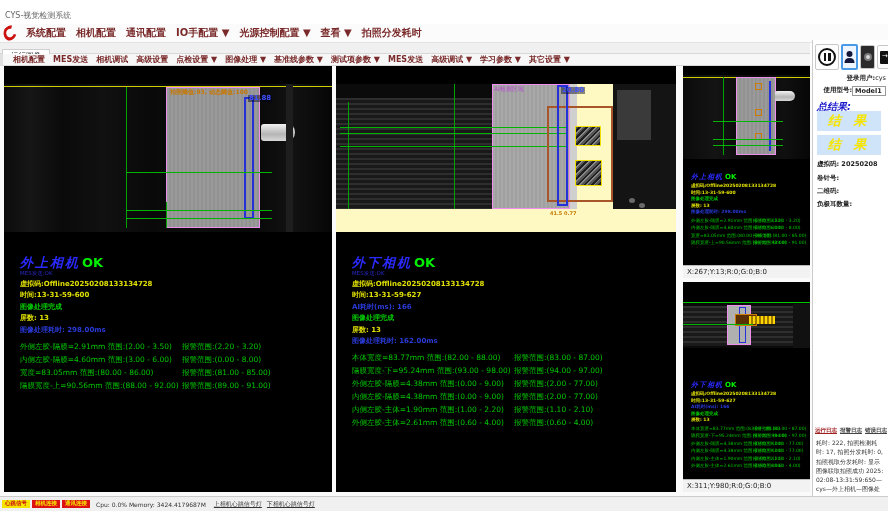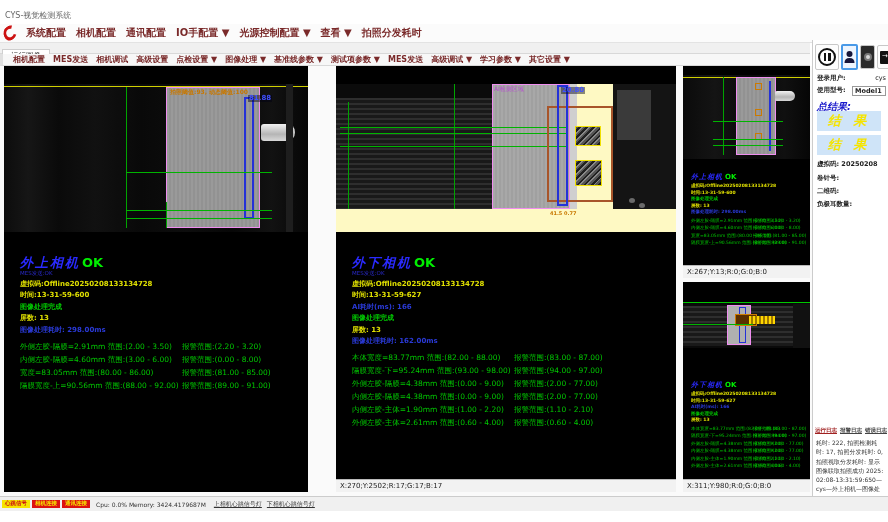--- a/index.html
+++ b/index.html
@@ -11,21 +11,21 @@
   .logo{width:14px;height:14px;margin-right:4px;border:3px solid #cc1111;border-right-color:transparent;border-radius:50%;transform:rotate(-35deg) skewX(-10deg)}
   .mwrap{display:flex;align-items:center}
   .mitem{font-size:10px;font-weight:bold;color:#7a2a2a;padding:0 5px;white-space:nowrap;cursor:default}
   .tabrow{position:absolute;left:0;top:43px;width:810px;height:11px;background:#f0f0f0;border-bottom:1px solid #d8d8d8}
   .tab{display:inline-block;margin-left:2px;height:11px;padding:0 8px;background:#fff;border:1px solid #cfcfcf;border-bottom:none;font-size:7.5px;line-height:11px;color:#333}
   .toolbar{position:absolute;left:0;top:54px;width:810px;height:12px;background:#f7f7f7;border-bottom:1px solid #d8d8d8;display:flex;align-items:center;padding-left:6px;border-left:3px solid #e0e0e0}
   .toolbar .mitem{font-size:8px;padding:0 4px}
   
   .main{position:absolute;left:0;top:66px;width:812px;height:430px;background:#fafafa}
   .panel{position:absolute;background:#000;overflow:hidden}
-  #p-left{left:4px;top:0;width:304px;height:426px}
+  #p-left{left:4px;top:0;width:328px;height:426px}
   #p-mid{left:336px;top:0;width:340px;height:426px}
   #p-sa{left:683px;top:0;width:127px;height:212px}
   #p-sb{left:683px;top:216px;width:127px;height:210px}
   .strip{position:absolute;left:0;bottom:0;width:100%;height:13px;background:#f2f2f2;border-top:1px solid #bbb;font-size:7px;line-height:12px;color:#222;padding-left:4px;white-space:nowrap}
   
   .imgarea{position:absolute;left:0;width:100%;overflow:hidden}
   #img-left{top:18px;height:148px;background:linear-gradient(90deg,#0c0c0c 0%,#161616 8%,#0a0a0a 18%,#111 30%,#090909 45%,#0d0d0d 60%,#070707 75%,#121212 88%,#060606 100%)}
   #img-mid{top:18px;height:148px;background:#fef9c3}
   #img-sa{top:9px;height:84px;background:linear-gradient(90deg,#0b0b0b 0%,#141414 25%,#090909 55%,#101010 80%,#060606 100%)}
   #img-sb{top:20px;height:46px;background:#0a0a0a}
@@ -76,21 +76,21 @@
   .btn{background:#fdfdfd;border:1px solid #c8c8c8;border-radius:2px;display:flex;align-items:center;justify-content:center;cursor:pointer}
   .btn-pause{width:24px;height:26px}
   .pause-circle{width:18px;height:18px;border:2.5px solid #111;border-radius:50%;display:flex;align-items:center;justify-content:center;gap:2px}
   .pause-circle i{display:block;width:2.5px;height:8px;background:#111}
   .btn-user{width:17px;height:26px;border:2px solid #4a9ae8;background:#eef5fe}
   .btn-lamp{width:15px;height:24px;background:#2b2b2b}
   .lamp-dot{width:8px;height:8px;border-radius:50%;background:#d8d8d8;border:2px solid #777}
   .btn-exit{width:15px;height:24px}
   .door{width:9px;height:13px;background:#111;border-radius:1px;position:relative}
   .door:after{content:"→";position:absolute;left:2px;top:2px;font-size:7px;color:#fff;line-height:1}
-  .rp-row{position:absolute;left:4px;right:2px;font-size:6.5px;font-weight:bold;color:#222;display:flex;justify-content:space-between;white-space:nowrap}
+  .rp-row{position:absolute;left:4px;right:2px;font-size:6.5px;font-weight:bold;color:#222;display:flex;justify-content:flex-end;white-space:nowrap}
   .rp-row .v{font-weight:normal}
   .rp-input{border:1px solid #999;background:#fff;font-size:6.5px;padding:0 2px;min-width:34px}
   .rp-total{position:absolute;left:4px;font-size:10px;font-weight:bold;font-style:italic;color:#1a1acc}
   .resultbox{position:absolute;left:4px;width:64px;height:20px;background:#cfe4f8;color:#f5e400;font-size:13px;font-weight:bold;font-style:italic;text-align:center;line-height:20px;letter-spacing:4px}
   .rp-line{position:absolute;left:4px;font-size:6.5px;font-weight:bold;color:#222;white-space:nowrap}
   .logtabs{position:absolute;left:2px;top:387px;display:flex;gap:3px}
   .logtab{font-size:5.5px;font-weight:bold;color:#444;text-decoration:underline;cursor:pointer;white-space:nowrap}
   .logtab:first-child{color:#a02020}
   .logtext{position:absolute;left:3px;top:398px;width:68px;font-size:6px;color:#333;line-height:1.55;word-break:break-all}
   
@@ -240,21 +240,20 @@
           <div class="mrow">
             <span>内侧左胶-主体=1.90mm 范围:(1.00 - 2.20)</span>
             <span>报警范围:(1.10 - 2.10)</span>
           </div>
           <div class="mrow">
             <span>外侧左胶-主体=2.61mm 范围:(0.60 - 4.00)</span>
             <span>报警范围:(0.60 - 4.00)</span>
           </div>
         </div>
     </div>
-    <div class="strip">X:270;Y:2502;R:17;G:17;B:17</div>
   </div>
 
   <div class="panel mini" id="p-sa">
     <div class="imgarea" id="img-sa">
       <div class="ov yellow-topline"></div>
       <div class="ov gv" style="left:40px;top:2px;height:78px"></div>
       <div class="ov battery" style="left:53px;top:2px;width:40px;height:78px"></div>
       <div class="ov" style="left:86px;top:6px;width:2px;height:70px;background:#2431d8"></div>
       <div class="ov orangebox" style="left:72px;top:8px;width:7px;height:7px"></div>
       <div class="ov orangebox" style="left:72px;top:34px;width:7px;height:7px"></div>

